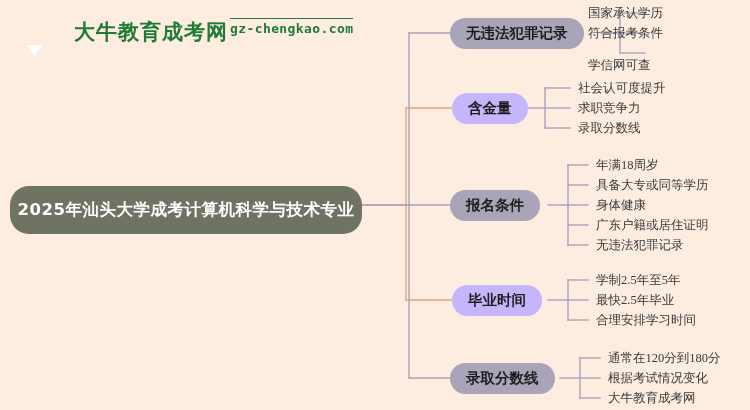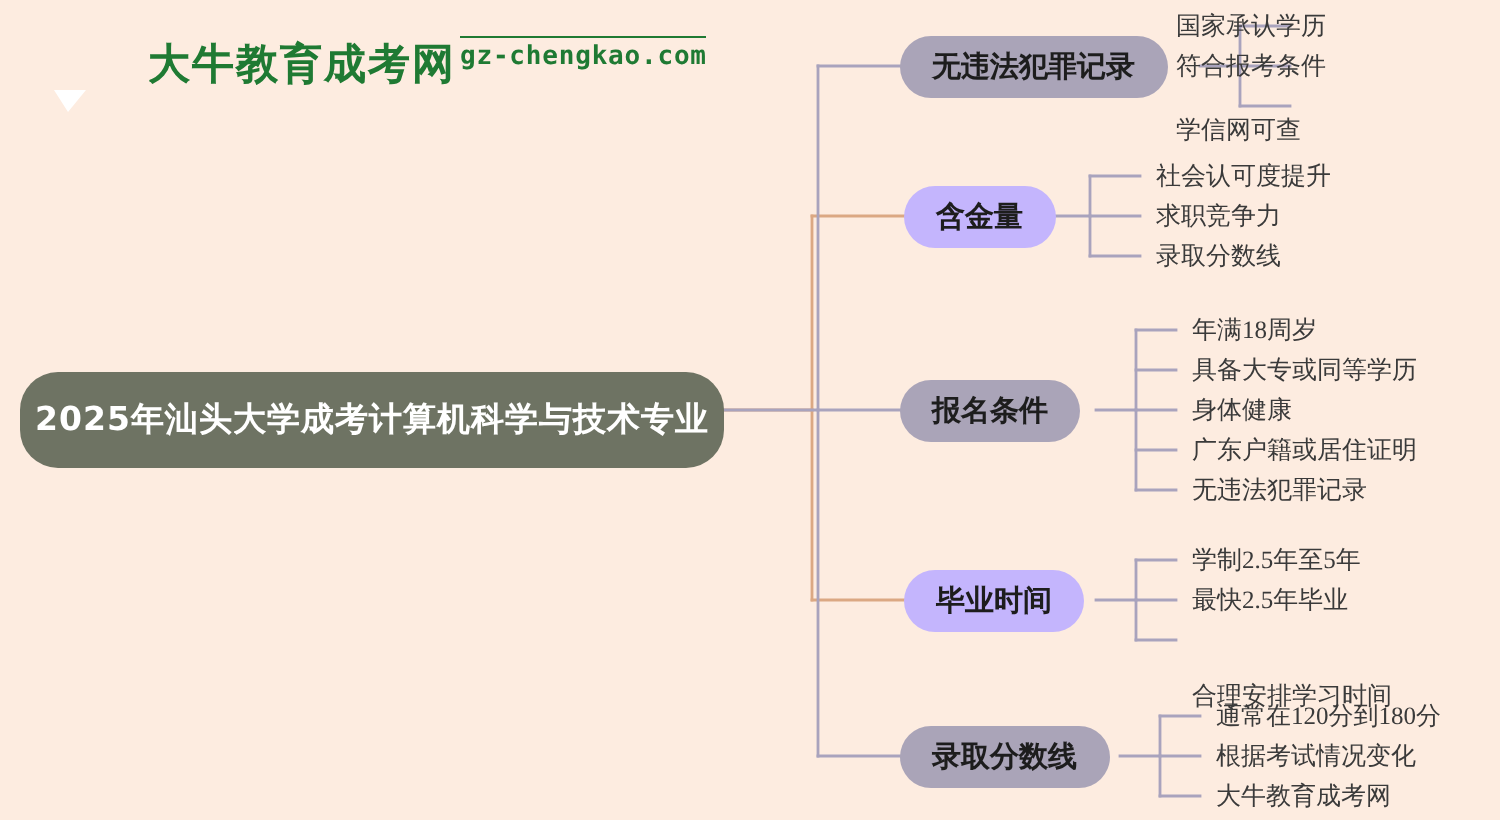--- a/index.html
+++ b/index.html
@@ -157,18 +157,18 @@
 <div class="node branch violet" style="left:450px;top:190px;">报名条件</div>
 <div class="node leaf" style="left:596px;top:156px;">年满18周岁</div>
 <div class="node leaf" style="left:596px;top:176px;">具备大专或同等学历</div>
 <div class="node leaf" style="left:596px;top:196px;">身体健康</div>
 <div class="node leaf" style="left:596px;top:216px;">广东户籍或居住证明</div>
 <div class="node leaf" style="left:596px;top:236px;">无违法犯罪记录</div>
 
 <div class="node branch tan" style="left:452px;top:285px;">毕业时间</div>
 <div class="node leaf" style="left:596px;top:271px;">学制2.5年至5年</div>
 <div class="node leaf" style="left:596px;top:291px;">最快2.5年毕业</div>
-<div class="node leaf" style="left:596px;top:311px;margin-top:28px;">合理安排学习时间</div>
+<div class="node leaf" style="left:596px;top:311px;">合理安排学习时间</div>
 
 <div class="node branch violet" style="left:450px;top:363px;">录取分数线</div>
 <div class="node leaf" style="left:608px;top:349px;">通常在120分到180分</div>
 <div class="node leaf" style="left:608px;top:369px;">根据考试情况变化</div>
 <div class="node leaf" style="left:608px;top:389px;">大牛教育成考网</div>
 
 </body></html>

